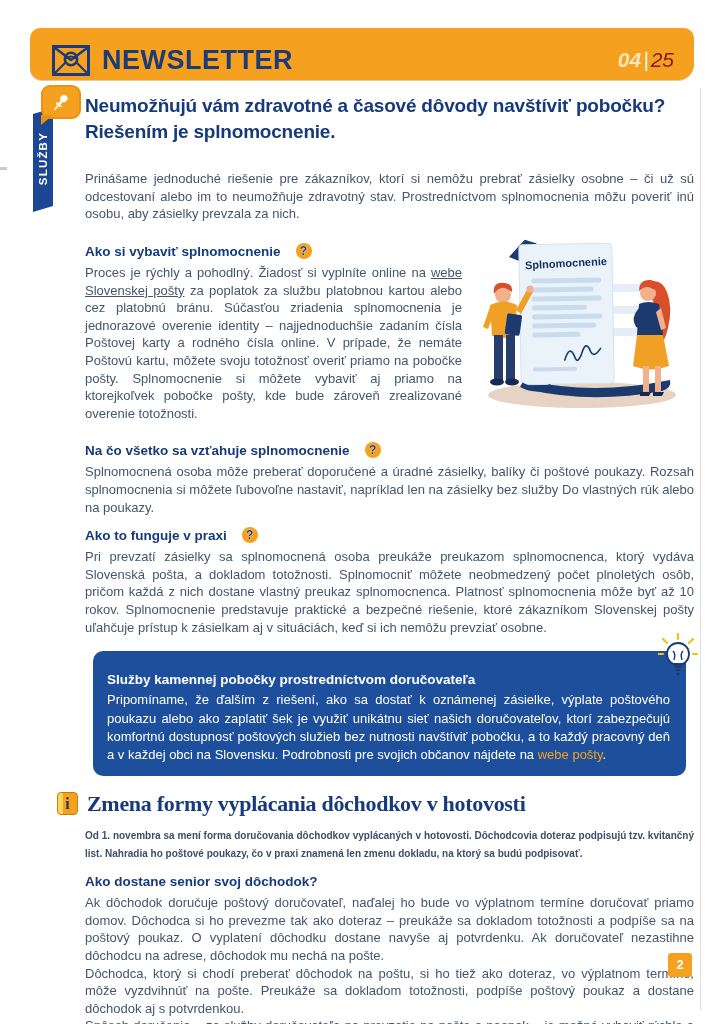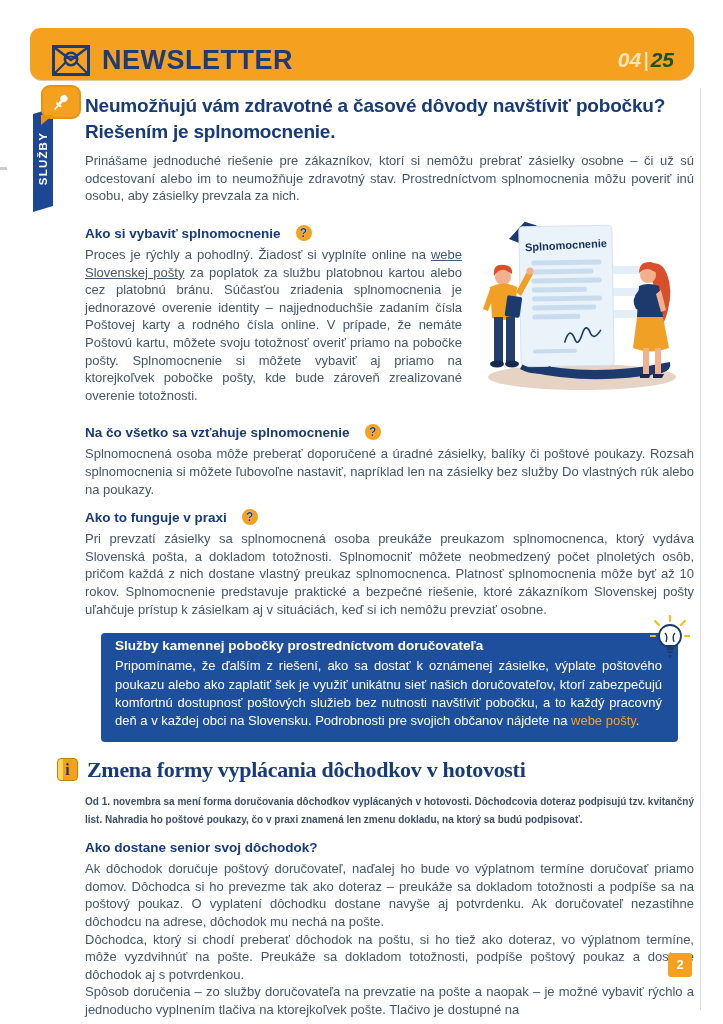--- a/index.html
+++ b/index.html
@@ -18,21 +18,21 @@
     display:flex; align-items:center; padding:12px 20px 0 22px;
     box-shadow:0 1px 0 rgba(180,120,20,.4);
   }
   .logo-box { width:38px; height:31px; margin-right:12px; flex:0 0 auto; }
   .newsletter-title {
     font-size:27px; font-weight:bold; color:#1C3B77; letter-spacing:.5px;
   }
   .issue { margin-left:auto; font-style:italic; font-size:21px; display:flex; align-items:flex-start; }
   .issue .nr { color:rgba(255,247,230,.78); font-weight:bold; }
   .issue .sep { color:#FDF6E8; font-weight:400; padding:0 2px; }
-  .issue .yr { color:#14532d; font-weight:bold; }
+  .issue .yr { color:#7f1d1d; font-weight:normal; }
 
   
   .pin-bubble {
     position:absolute; left:41px; top:85px; width:40px; height:34px;
     background:#F5A11F; border:2px solid #E8920F; border-radius:9px;
     display:flex; align-items:center; justify-content:center; z-index:3;
   }
   .pin-bubble:after{
     content:""; position:absolute; left:-2px; bottom:-8px;
     border-top:10px solid #E8920F; border-right:12px solid transparent;
@@ -48,21 +48,21 @@
     color:#fff; font-size:11.5px; font-weight:bold; letter-spacing:1.2px;
   }
 
   
   .main {
     position:absolute; left:0; top:88px; width:723px;
     padding:5px 29px 0 85px;
   }
   h1 {
     font-size:19px; line-height:1.35; color:#163A7C;
-    font-weight:bold; letter-spacing:-0.2px; margin:0 0 8px;
+    font-weight:bold; letter-spacing:-0.2px; margin:0 0 26px;
   }
   p.body {
     font-size:13px; line-height:17.6px; color:#44566E;
     text-align:justify; margin:0 0 9px;
   }
   p.tight { margin-bottom:0; }
   .sub {
     font-size:13.5px; font-weight:bold; color:#163A7C;
     margin:11px 0 5px; display:flex; align-items:flex-end; gap:15px;
   }
@@ -73,21 +73,21 @@
     text-shadow:0 0 1px #fff, 0 0 1px #fff;
   }
   .twocol { display:flex; gap:10px; }
   .col-left { flex:1 1 auto; }
   .col-right { width:222px; flex:0 0 auto; padding-top:2px; }
   a.link { color:inherit; text-decoration:underline; cursor:pointer; }
 
   
   .infobox {
     position:relative; background:#1D4F9C; color:#fff;
-    margin:15px 16px 14px; padding:5px 16px 11px 14px; border-radius:4px;
+    margin:15px 8px 14px; padding:21px 16px 11px 14px; border-radius:10px;
   }
   .infobox .ib-title { font-size:13.5px; font-weight:bold; margin-bottom:4px; }
   .infobox p { font-size:13px; line-height:18.4px; text-align:justify; color:#fff; }
   .infobox a.weblink { color:#F5A11F; text-decoration:none; cursor:pointer; }
   .bulb { position:absolute; top:-18px; right:-12px; }
 
   
   .h2row { display:flex; align-items:center; gap:9px; margin:15px 0 10px -28px; }
   .info-icon {
     width:21px; height:23px; border-radius:4px; flex:0 0 auto;

